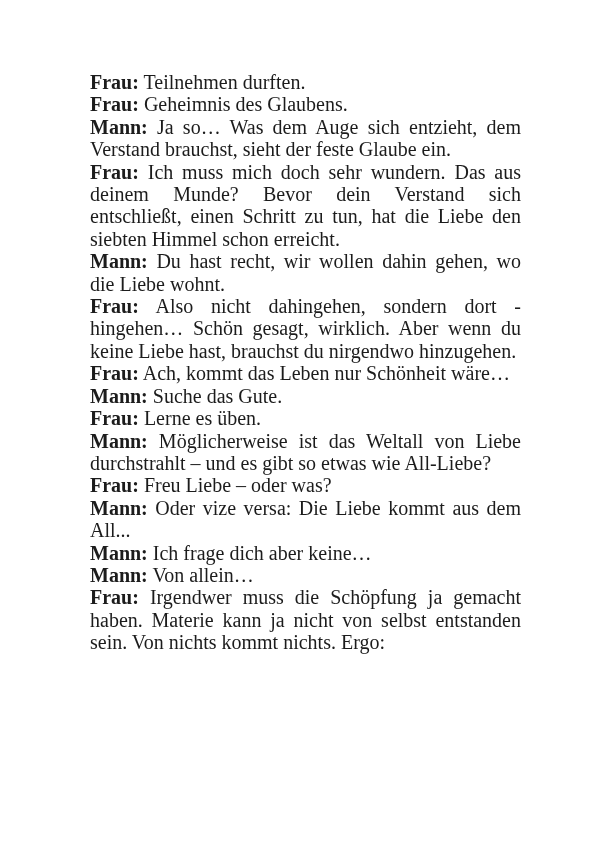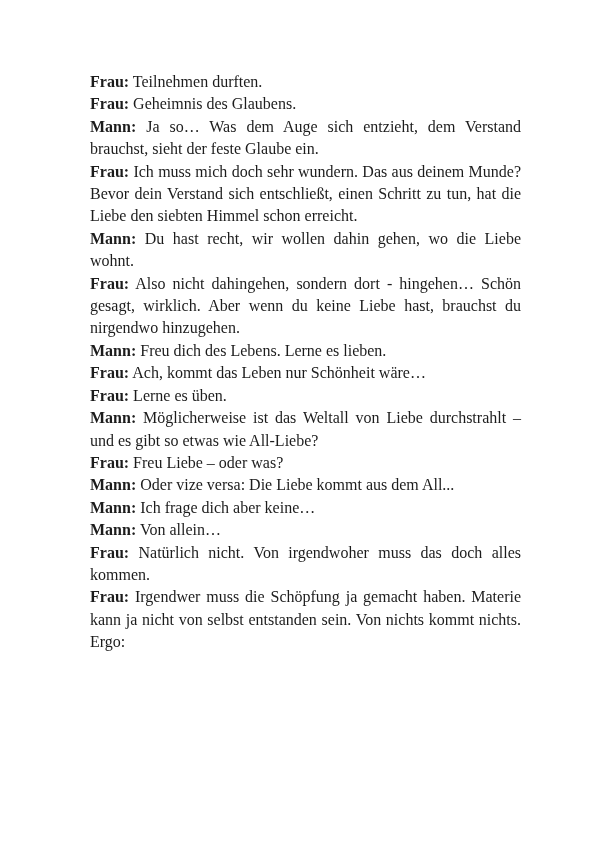--- a/index.html
+++ b/index.html
@@ -13,21 +13,21 @@
     height: 849px;
     background: #ffffff;
     overflow: hidden;
   }
   .text-block {
     position: absolute;
     left: 90px;
     top: 71px;
     width: 431px;
     font-family: "Liberation Serif", "DejaVu Serif", serif;
-    font-size: 16px;
+    font-size: 20px;
     line-height: 22.4px;
     color: #1c1c1c;
   }
   .text-block p {
     margin: 0;
     text-align: justify;
   }
   .text-block p .speaker {
     font-weight: bold;
   }
@@ -36,24 +36,23 @@
 <body>
 
 <div class="page">
   <div class="text-block">
     <p><span class="speaker">Frau:</span> <span>Teilnehmen durften.</span></p>
     <p><span class="speaker">Frau:</span> <span>Geheimnis des Glaubens.</span></p>
     <p><span class="speaker">Mann:</span> <span>Ja so… Was dem Auge sich entzieht, dem Verstand brauchst, sieht der feste Glaube ein.</span></p>
     <p><span class="speaker">Frau:</span> <span>Ich muss mich doch sehr wundern. Das aus deinem Munde? Bevor dein Verstand sich entschließt, einen Schritt zu tun, hat die Liebe den siebten Himmel schon erreicht.</span></p>
     <p><span class="speaker">Mann:</span> <span>Du hast recht, wir wollen dahin gehen, wo die Liebe wohnt.</span></p>
     <p><span class="speaker">Frau:</span> <span>Also nicht dahingehen, sondern dort - hingehen… Schön gesagt, wirklich. Aber wenn du keine Liebe hast, brauchst du nirgendwo hinzugehen.</span></p>
-    <p><span class="speaker">Mann:</span> <span>Freu dich des Lebens. Lerne es lieben.</span></p>
     <p><span class="speaker">Frau:</span> <span>Ach, kommt das Leben nur Schönheit wäre…</span></p>
+    <p><span class="speaker">Mann:</span> <span>Suche das Gute.</span></p>
     <p><span class="speaker">Frau:</span> <span>Lerne es üben.</span></p>
     <p><span class="speaker">Mann:</span> <span>Möglicherweise ist das Weltall von Liebe durchstrahlt – und es gibt so etwas wie All-Liebe?</span></p>
     <p><span class="speaker">Frau:</span> <span>Freu Liebe – oder was?</span></p>
     <p><span class="speaker">Mann:</span> <span>Oder vize versa: Die Liebe kommt aus dem All...</span></p>
     <p><span class="speaker">Mann:</span> <span>Ich frage dich aber keine…</span></p>
     <p><span class="speaker">Mann:</span> <span>Von allein…</span></p>
-    <p><span class="speaker">Frau:</span> <span>Natürlich nicht. Von irgendwoher muss das doch alles kommen.</span></p>
     <p><span class="speaker">Frau:</span> <span>Irgendwer muss die Schöpfung ja gemacht haben. Materie kann ja nicht von selbst entstanden sein. Von nichts kommt nichts. Ergo:</span></p>
   </div>
 </div>
 
 </body></html>

